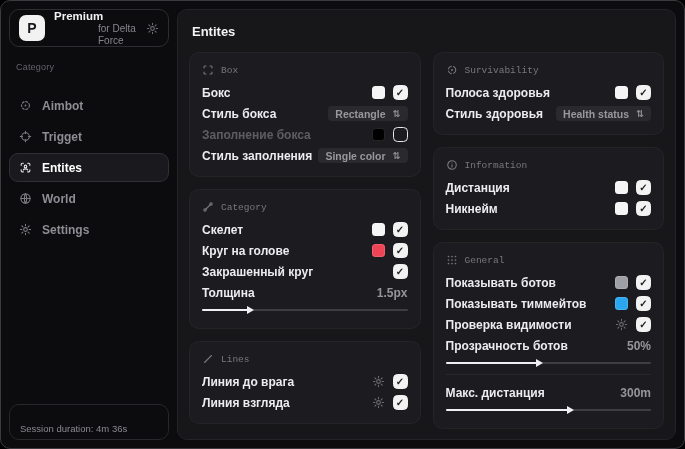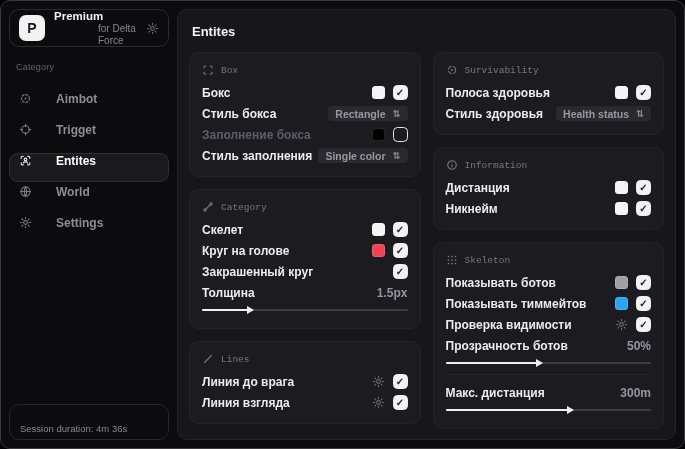--- a/index.html
+++ b/index.html
@@ -9,21 +9,21 @@
   
   .sidebar{width:176px;box-sizing:border-box;padding:8px;display:flex;flex-direction:column;flex-shrink:0;}
   .brand{border:1px solid #2c2c31;border-radius:10px;height:38px;box-sizing:border-box;display:flex;align-items:center;gap:9px;padding:0 9px;}
   .logo{width:26px;height:26px;border-radius:7px;background:#f2f2f3;color:#17171a;font-weight:700;font-size:14px;display:flex;align-items:center;justify-content:center;flex-shrink:0;}
   .brand-text{display:flex;flex-direction:column;line-height:1.15;}
   .brand-title{font-size:11.5px;font-weight:700;color:#f2f2f4;}
   .brand-sub{font-size:10px;color:#86868d;margin-left:44px;}
   .brand-gear{margin-left:auto;color:#6d6d74;display:flex;}
   .category{margin:15px 7px 19px;font-size:9px;color:#64646b;letter-spacing:.2px;}
   .nav{display:flex;flex-direction:column;gap:2px;}
-  .nav-item{height:27px;display:flex;gap:24px;padding:0 9px;border-radius:9px;color:#8d8d94;font-size:12px;font-weight:600;border:1px solid transparent;cursor:pointer;}
+  .nav-item{height:27px;display:flex;align-items:center;gap:10px;padding:0 9px;border-radius:9px;color:#8d8d94;font-size:12px;font-weight:600;border:1px solid transparent;cursor:pointer;}
   .nav-item .ni{display:flex;color:#7c7c83;}
   .nav-item.active{color:#fff;background:#1a1a1e;border-color:#2f2f34;}
   .nav-item.active .ni{color:#e8e8ea;}
   .session{margin-top:auto;border:1px solid #27272c;border-radius:10px;height:36px;box-sizing:border-box;display:flex;align-items:flex-end;padding:5px 10px;font-size:9.5px;color:#8a8a91;}
 
   
   .main{flex:1;margin:8px 8px 8px 0;background:#17171a;border:1px solid #232328;border-radius:10px;box-sizing:border-box;padding:9px 11px;display:flex;flex-direction:column;overflow:hidden;}
   .main-title{font-size:13px;font-weight:700;color:#f3f3f5;margin:5px 3px 13px;}
   .columns{display:flex;gap:12px;align-items:flex-start;}
   .col{flex:1;display:flex;flex-direction:column;gap:12px;min-width:0;}
@@ -315,21 +315,21 @@
                   <circle cx="12" cy="5" r="1.7"></circle>
                   <circle cx="19" cy="5" r="1.7"></circle>
                   <circle cx="5" cy="12" r="1.7"></circle>
                   <circle cx="12" cy="12" r="1.7"></circle>
                   <circle cx="19" cy="12" r="1.7"></circle>
                   <circle cx="5" cy="19" r="1.7"></circle>
                   <circle cx="12" cy="19" r="1.7"></circle>
                   <circle cx="19" cy="19" r="1.7"></circle>
                 </svg>
               </span>
-            <span>Skeleton</span>
+            <span>General</span>
           </div>
           <div class="row">
             <span class="label">Показывать ботов</span>
             <span class="controls">
               <span class="swatch" style="background: rgb(158, 160, 166);"></span>
               <span class="checkbox on">✓</span>
             </span>
           </div>
           <div class="row">
             <span class="label">Показывать тиммейтов</span>

